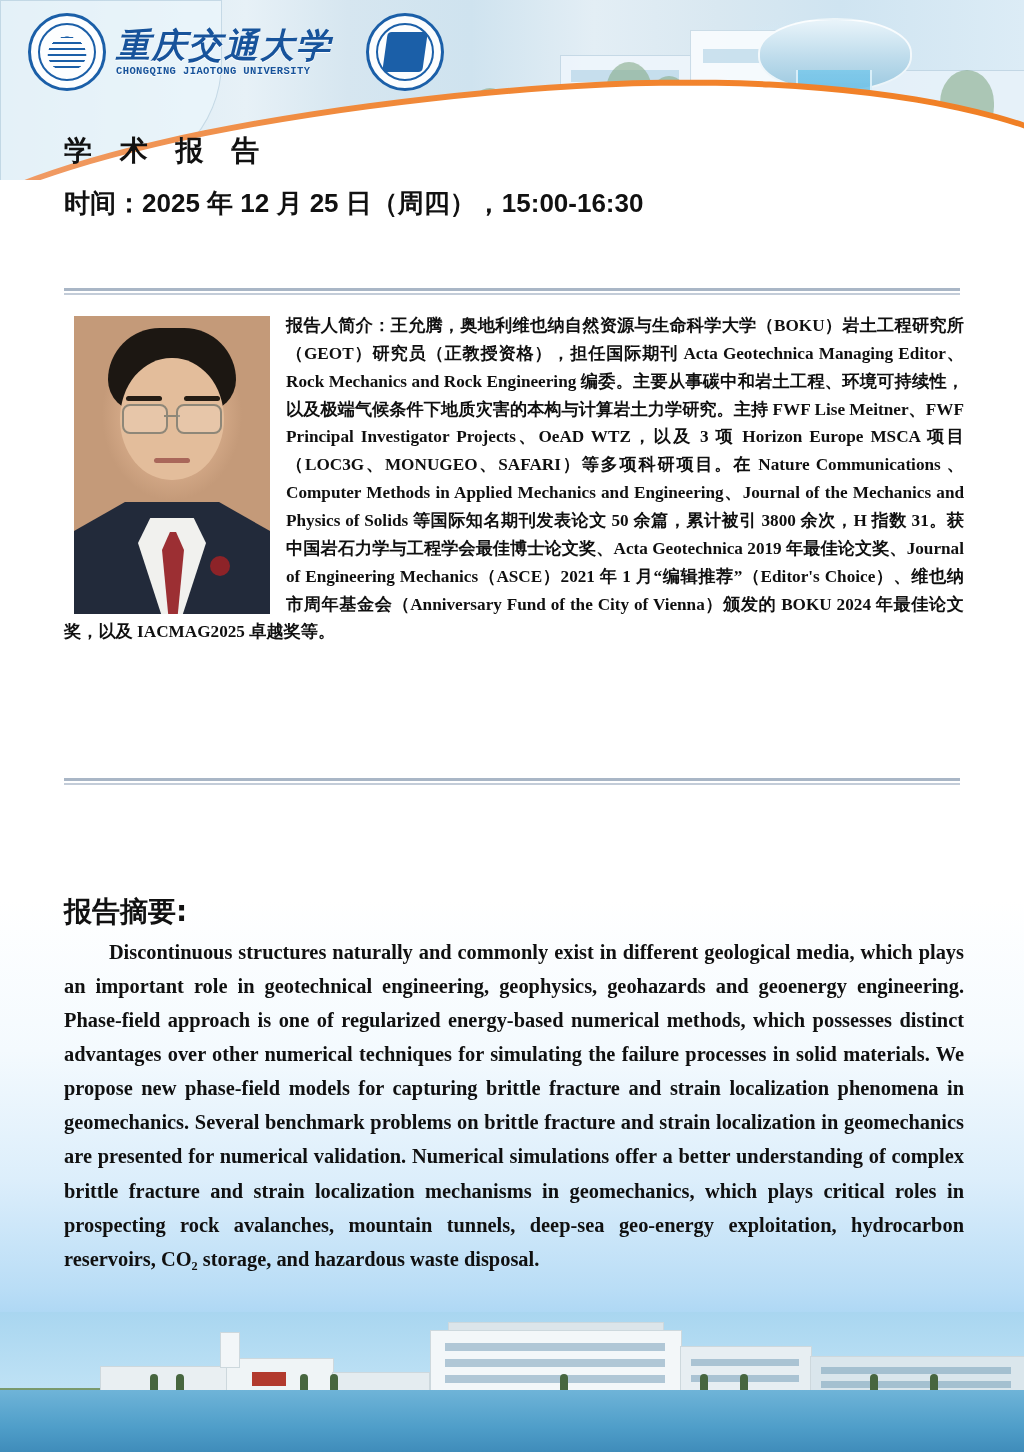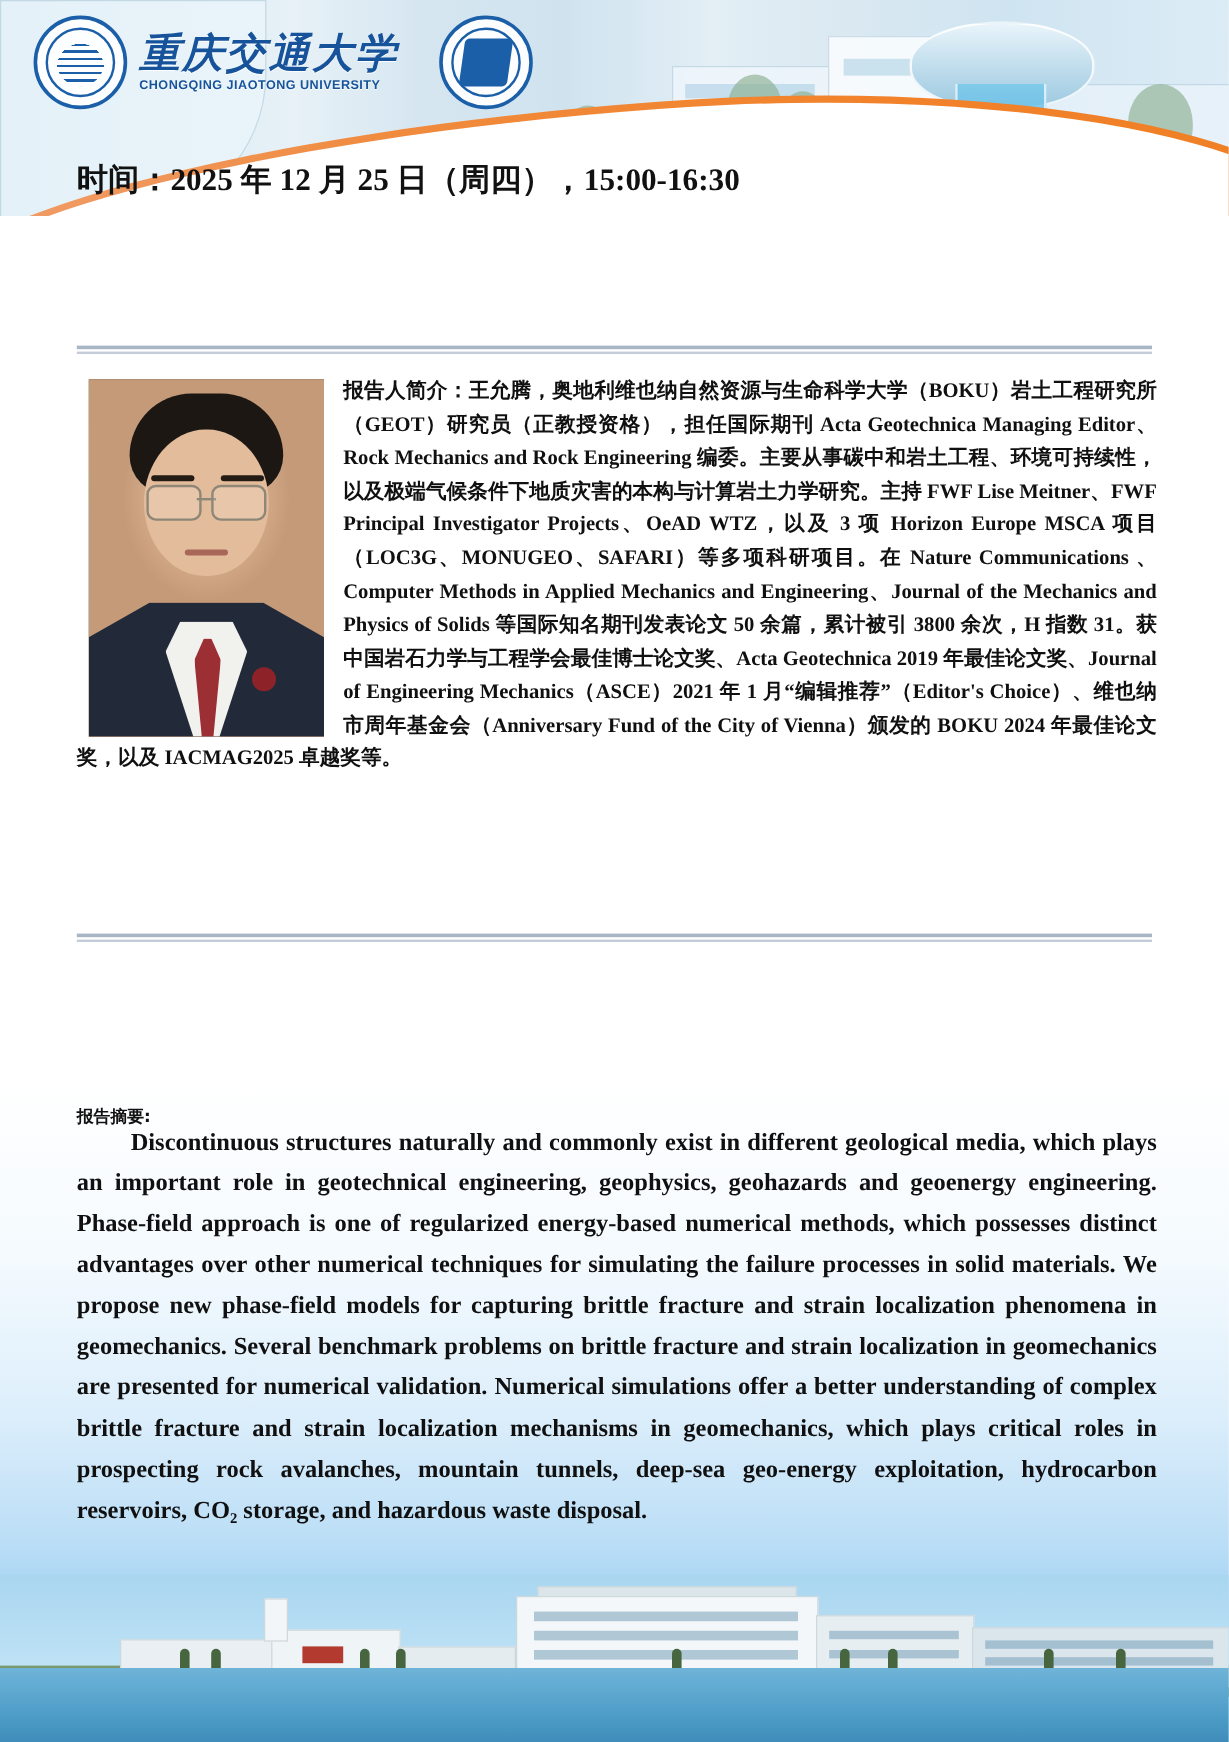--- a/index.html
+++ b/index.html
@@ -102,33 +102,34 @@
     font-weight:bold;font-size:34px;color:#17539b;letter-spacing:2px;
     font-style:italic;
     text-shadow:0 1px 0 rgba(255,255,255,.9);
     white-space:nowrap;
   }
   .logo-cn.small{font-size:33px;font-style:normal;letter-spacing:1px;}
   .logo-en{
     font-size:10.5px;font-weight:bold;color:#17539b;letter-spacing:.4px;
     margin-top:4px;white-space:nowrap;
     text-shadow:0 1px 0 rgba(255,255,255,.9);
+    font-family:Liberation Mono, monospace;
   }
   .logo-en.tiny{font-size:8.6px;letter-spacing:.2px;}
   .logo-sep{width:14px;}
 
   
   .event{position:absolute;left:64px;top:132px;z-index:7;}
   .event-title{
     font-family:"DejaVu Sans","Liberation Sans",sans-serif;
     font-size:28px;font-weight:bold;color:#111;letter-spacing:9px;
     margin-bottom:16px;
   }
   .event-line{
-    font-family:Liberation Serif, serif;
+    font-family:Liberation Sans, sans-serif;
     font-size:26px;font-weight:bold;color:#111;
     margin-bottom:11px;white-space:nowrap;
   }
 
   
   .rule{
     position:absolute;left:64px;width:896px;z-index:7;
   }
   .rule .r1{height:3px;background:#a9b6c6;}
   .rule .r2{height:2px;background:#c3ccd8;margin-top:2px;}
@@ -172,23 +173,23 @@
   
   .talk-title{
     position:absolute;left:64px;top:800px;width:896px;z-index:7;
     text-align:center;
     font-family:"DejaVu Sans","Liberation Sans",sans-serif;
     font-size:29.5px;font-weight:bold;color:#1b3fc4;line-height:1.3;
   }
 
   
   .abs-label{
-    position:absolute;left:64px;top:922px;z-index:7;
+    position:absolute;left:64px;top:893px;z-index:7;
     font-family:"DejaVu Sans","Liberation Sans",sans-serif;
-    font-size:14px;font-weight:bold;color:#111;
+    font-size:28px;font-weight:bold;color:#111;
   }
   .abs-body{
     position:absolute;left:64px;top:935px;width:900px;z-index:7;
     font-family:"Liberation Serif","DejaVu Serif",serif;
     font-size:20.4px;line-height:1.67;color:#101010;font-weight:bold;
     text-align:justify;text-indent:2.2em;
   }
 
   
   .footer{
@@ -255,20 +256,21 @@
       <div class="logo-cn">重庆交通大学</div>
       <div class="logo-en">CHONGQING JIAOTONG UNIVERSITY</div>
     </div>
     <div class="logo-sep"></div>
     <div class="seal seal2">
       <div class="seal-inner"></div>
     </div>
   </div>
 
   <div class="event">
+    <div class="event-title">学 术 报 告</div>
     <div class="event-line">时间：2025 年 12 月 25 日（周四），15:00-16:30</div>
   </div>
 
   <div class="rule top">
     <div class="r1"></div>
       <div class="r2"></div>
   </div>
 
   <div class="bio">
     <div class="portrait">

